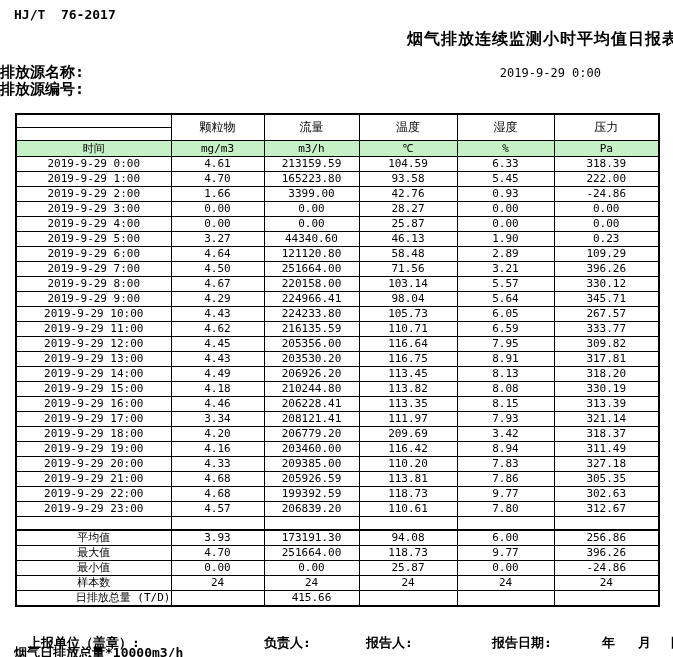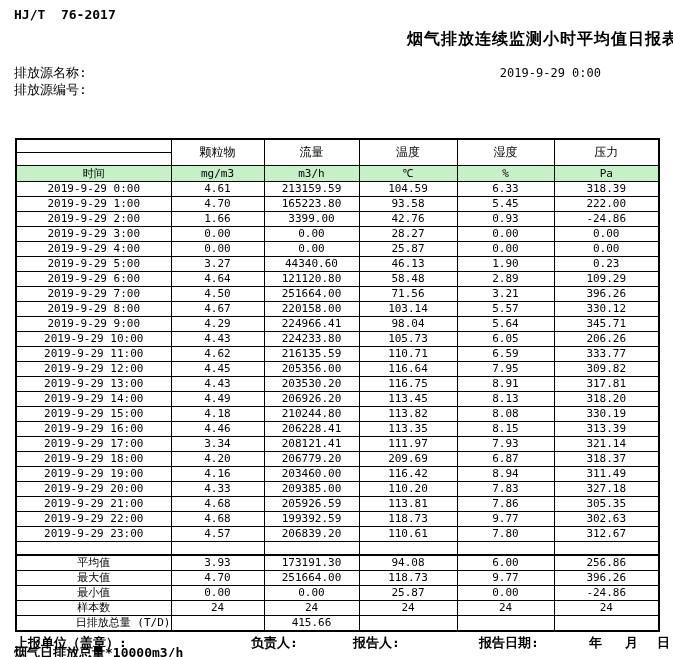--- a/index.html
+++ b/index.html
@@ -2,35 +2,35 @@
 <html style="--header-green: #c6f0c6;"><head>
 <meta charset="utf-8">
 <style>
   * { margin:0; padding:0; box-sizing:border-box; }
   html,body { width:673px; height:657px; background:#fff; color:#000;
     font-family:"DejaVu Sans Mono","Liberation Mono",monospace; overflow:hidden; }
   body { position:relative; }
 
   .standard { position:absolute; left:14px; top:7px; font-size:13px; font-weight:bold; white-space:pre; }
   .title { position:absolute; left:6px; top:29px; width:100%; text-align:right; font-size:16px; font-weight:bold; letter-spacing:1px; }
-  .src-block { position:absolute; left:14px; top:64px; font-size:13px; font-weight:normal; line-height:17px; }
+  .src-block { position:absolute; left:0; top:64px; font-size:15px; font-weight:bold; line-height:17px; }
   .datetime { position:absolute; right:72px; top:66px; font-size:12px; }
 
   table.report { position:absolute; left:15px; top:113px; width:643px;
-    border-collapse:collapse; table-layout:fixed; border:2px solid #000;margin-top:25px; }
+    border-collapse:collapse; table-layout:fixed; border:2px solid #000; }
   .report th, .report td { border:1px solid #000; font-weight:normal; font-size:11px;
     text-align:center; height:14px; line-height:14px; padding:0; overflow:hidden; white-space:nowrap; }
   .report th.analyte { font-size:12px; }
   .report .corner { height:13px; line-height:13px; }
   .report tr.unit-row th { background:var(--header-green,#c6f0c6); height:15px; line-height:15px; font-size:11px; }
   .report tbody.spacer td { border-bottom:2px solid #000; }
   .report tbody.summary tr:last-child td:first-child { text-align:right; padding-left:2px; }
 
   .foot-note { position:absolute; left:14px; top:644px; font-size:13px; font-weight:bold; }
-  .sign-line { position:absolute; left:1px; top:634px; width:640px; height:18px; font-size:13px; font-weight:bold; }
+  .sign-line { position:absolute; left:14px; top:634px; width:640px; height:18px; font-size:13px; font-weight:bold; }
   .sign-line span { position:absolute; top:0; }
   .lbl-unit { left:14px; }  .lbl-resp { left:250px; }  .lbl-reporter { left:352px; }
   .lbl-date { left:478px; } .lbl-year { left:588px; }  .lbl-month { left:624px; } .lbl-day { left:656px; }
 </style>
 </head>
 <body>
 
 <div class="standard">HJ/T  76-2017</div>
 <div class="title">烟气排放连续监测小时平均值日报表</div>
 <div class="src-block">
@@ -161,21 +161,21 @@
         <td>5.64</td>
         <td>345.71</td>
       </tr>
 
       <tr>
         <td>2019-9-29 10:00</td>
         <td>4.43</td>
         <td>224233.80</td>
         <td>105.73</td>
         <td>6.05</td>
-        <td>206.26</td>
+        <td>267.57</td>
       </tr>
 
       <tr>
         <td>2019-9-29 11:00</td>
         <td>4.62</td>
         <td>216135.59</td>
         <td>110.71</td>
         <td>6.59</td>
         <td>333.77</td>
       </tr>
@@ -232,21 +232,21 @@
         <td>111.97</td>
         <td>7.93</td>
         <td>321.14</td>
       </tr>
 
       <tr>
         <td>2019-9-29 18:00</td>
         <td>4.20</td>
         <td>206779.20</td>
         <td>209.69</td>
-        <td>6.87</td>
+        <td>3.42</td>
         <td>318.37</td>
       </tr>
 
       <tr>
         <td>2019-9-29 19:00</td>
         <td>4.16</td>
         <td>203460.00</td>
         <td>116.42</td>
         <td>8.94</td>
         <td>311.49</td>

